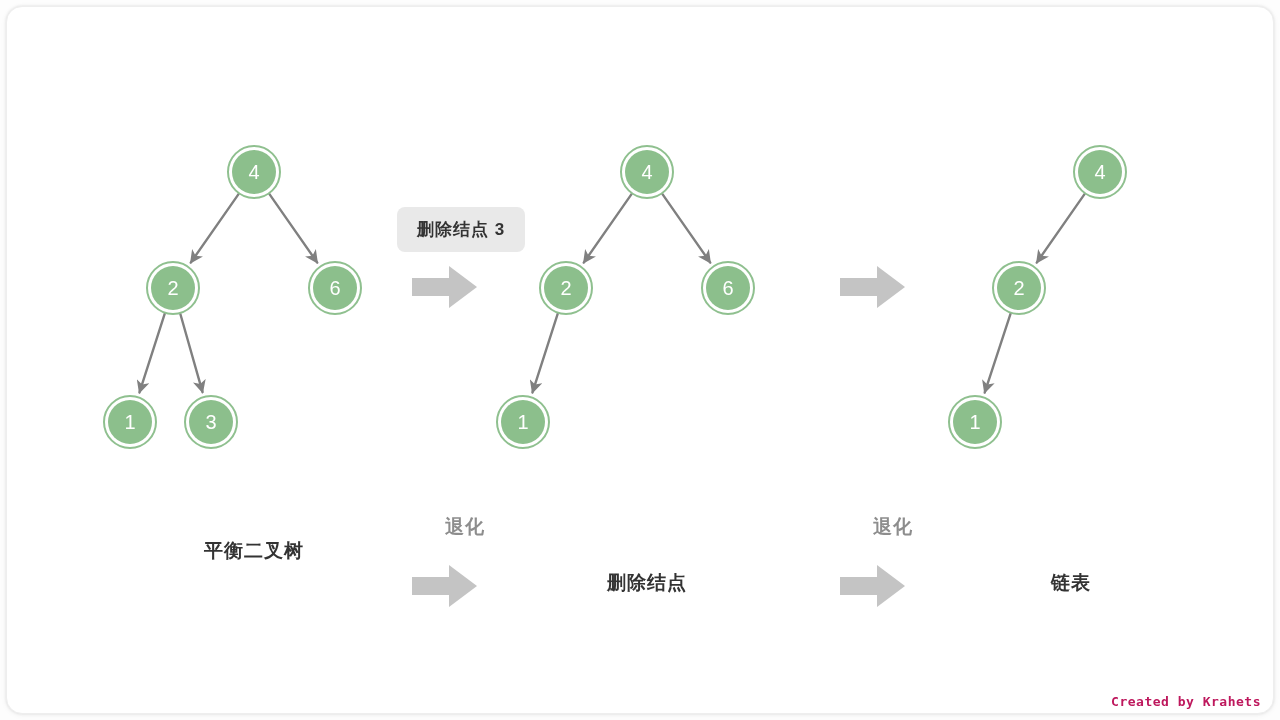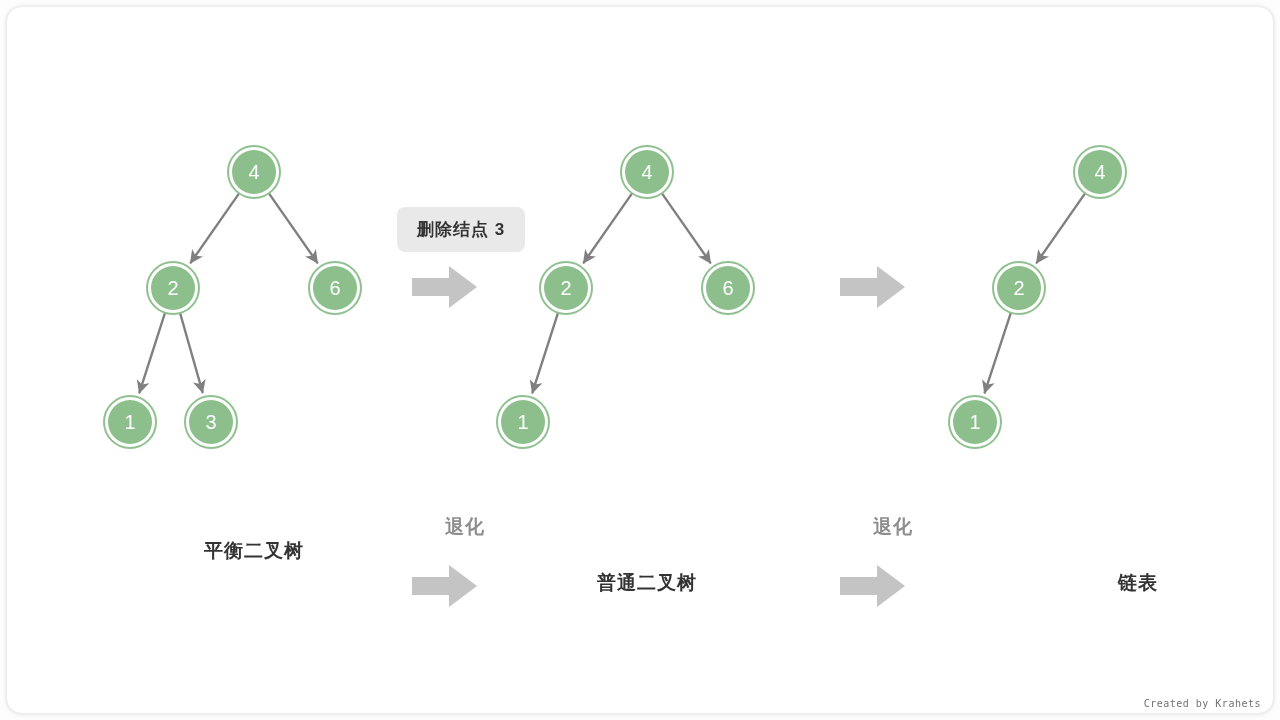--- a/index.html
+++ b/index.html
@@ -115,25 +115,26 @@
     font-weight: bold;
     letter-spacing: 1px;
     white-space: nowrap;
     text-align: center;
   }
 
   .credit {
     position: absolute;
     right: 26px;
     bottom: 18px;
-    color: #737373;
-    font-size: 10px;
+    color: #be185d;
+    font-size: 13px;
     font-family: "DejaVu Sans Mono", "Liberation Mono", monospace;
     letter-spacing: 0.5px;
     white-space: nowrap;
+    font-weight: bold;
   }
 </style>
 </head>
 <body>
 
 <div id="canvas">
   <div id="card">
     <div id="stage">
 
       <svg class="edges" id="edge-layer" viewBox="0 0 1280 720" xmlns="http://www.w3.org/2000/svg">
@@ -215,20 +216,20 @@
           <path d="M 0 13 L 37 13 L 37 1 L 65 22 L 37 43 L 37 31 L 0 31 Z" fill="#c4c4c4"></path>
         </svg>
       </div>
       <div class="blockarrow" style="left:833px; top:557px;">
         <svg viewBox="0 0 66 44" xmlns="http://www.w3.org/2000/svg">
           <path d="M 0 13 L 37 13 L 37 1 L 65 22 L 37 43 L 37 31 L 0 31 Z" fill="#c4c4c4"></path>
         </svg>
       </div>
 
       <div class="caption" style="left:147px; top:531px; width:200px;">平衡二叉树</div>
-      <div class="caption" style="left:540px; top:563px; width:200px;">普通二叉树</div>
-      <div class="caption" style="left:1031px; top:563px; width:200px;">链表</div>
+      <div class="caption" style="left:540px; top:563px; width:200px;">删除结点</div>
+      <div class="caption" style="left:964px; top:563px; width:200px;">链表</div>
 
       <div class="credit">Created by Krahets</div>
 
     </div>
   </div>
 </div>
 
 </body></html>

